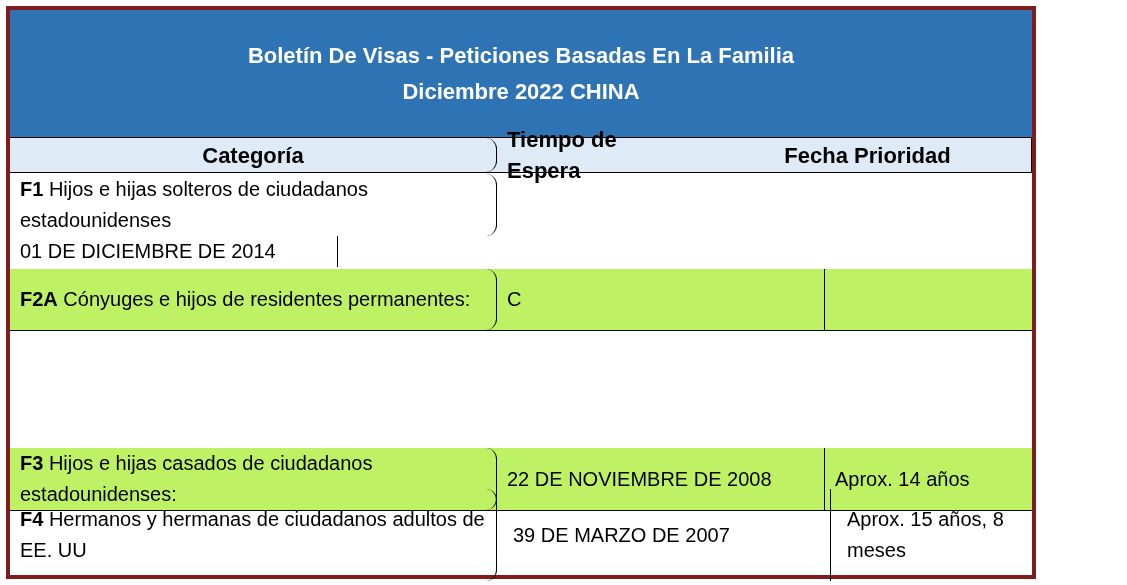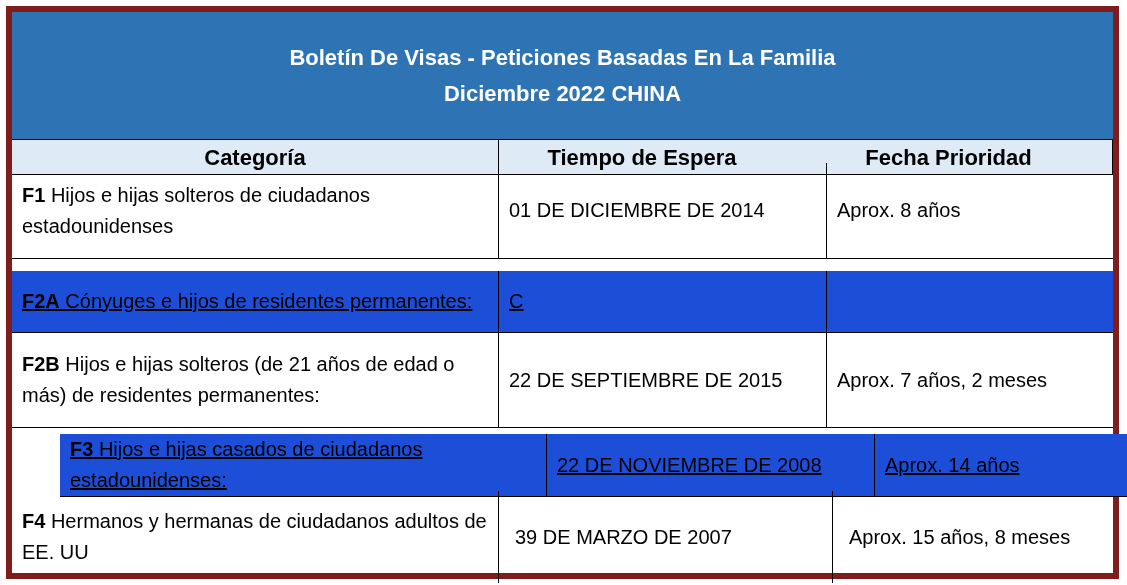--- a/index.html
+++ b/index.html
@@ -1,76 +1,69 @@
 <!DOCTYPE html>
 <html><head>
 <meta charset="utf-8">
 <style>
   html, body { margin: 0; padding: 0; background: #ffffff; }
   body { width: 1127px; height: 585px; position: relative; overflow: hidden;
          font-family: "Liberation Sans", "DejaVu Sans", sans-serif; color: #000; }
-  .table { position: absolute; left: 6px; top: 6px; width: 1113px; height: 573px;
-           border: 6px solid #7f1d1d; box-sizing: border-box; }
+  .table { position: absolute; left: 6px; top: 6px; width: 1030px; height: 573px;
+           border: 4px solid #7f1d1d; box-sizing: border-box; }
   .title { position: absolute; left: 0; top: 0; width: 100%; height: 128px;
            background: #2E74B5; color: #fff; font-weight: bold; font-size: 22px;
            display: flex; flex-direction: column; justify-content: center; align-items: center;
            line-height: 36px; border-bottom: 1px solid #000; box-sizing: border-box; }
   .row { position: absolute; left: 0; width: 100%; display: flex;
          border-bottom: 1px solid #000; box-sizing: border-box; }
   .row:last-child { border-bottom: none; gap: 6px; }
   .cell { box-sizing: border-box; display: flex; align-items: center;
           font-size: 20px; line-height: 31px; padding: 0 10px; }
-  .c1 { width: 487px; border-right: 1px solid #000; }
+  .c1 { width: 487px; border-right: 1px solid #000; border-radius: 11px; }
   .c2 { width: 328px; border-right: 1px solid #000; }
   .c3 { flex: 1; }
   .hdr { background: #DEEAF6; }
   .hdr .cell { justify-content: center; font-weight: bold; font-size: 22px; }
-  .alt { background: #1d4ed8; text-decoration: underline; }
+  .alt { background: #bef264; }
   .code { font-weight: bold; }
 </style>
 </head>
 <body>
 
 <div class="table">
   <div class="title">
     <div>Boletín De Visas - Peticiones Basadas En La Familia</div>
     <div>Diciembre 2022 CHINA</div>
   </div>
 
   <div class="row hdr" style="top:128px;height:35px;">
     <div class="cell c1">Categoría</div>
     <div class="cell c3">Tiempo de Espera</div>
     <div class="cell c2">Fecha Prioridad</div>
   </div>
 
-  <div class="row" style="top:151px;height:96px;">
+  <div class="row" style="top:164px;height:96px;flex-direction:column;">
     <div class="cell c1">
         <div><span class="code">F1</span><span> Hijos e hijas solteros de ciudadanos estadounidenses</span></div>
       </div>
     <div class="cell c2">01 DE DICIEMBRE DE 2014</div>
     <div class="cell c3">Aprox. 8 años</div>
   </div>
 
   <div class="row alt" style="top:259px;height:62px;">
     <div class="cell c1">
         <div><span class="code">F2A</span><span> Cónyuges e hijos de residentes permanentes:</span></div>
       </div>
     <div class="cell c2">C</div>
     <div class="cell c3"></div>
   </div>
 
-  <div class="row" style="top:321px;height:95px;">
-    <div class="cell c1">
-        <div><span class="code">F2B</span><span> Hijos e hijas solteros (de 21 años de edad o más) de residentes permanentes:</span></div>
-      </div>
-    <div class="cell c2">22 DE SEPTIEMBRE DE 2015</div>
-    <div class="cell c3">Aprox. 7 años, 2 meses</div>
-  </div>
 
-  <div class="row alt" style="top:422px;height:63px;margin-left:48px;">
+  <div class="row alt" style="top:438px;height:63px;">
     <div class="cell c1">
         <div><span class="code">F3</span><span> Hijos e hijas casados de ciudadanos estadounidenses:</span></div>
       </div>
     <div class="cell c2">22 DE NOVIEMBRE DE 2008</div>
     <div class="cell c3">Aprox. 14 años</div>
   </div>
 
   <div class="row" style="top:479px;height:92px;border-bottom:none;">
     <div class="cell c1">
         <div><span class="code">F4</span><span> Hermanos y hermanas de ciudadanos adultos de EE. UU</span></div>

